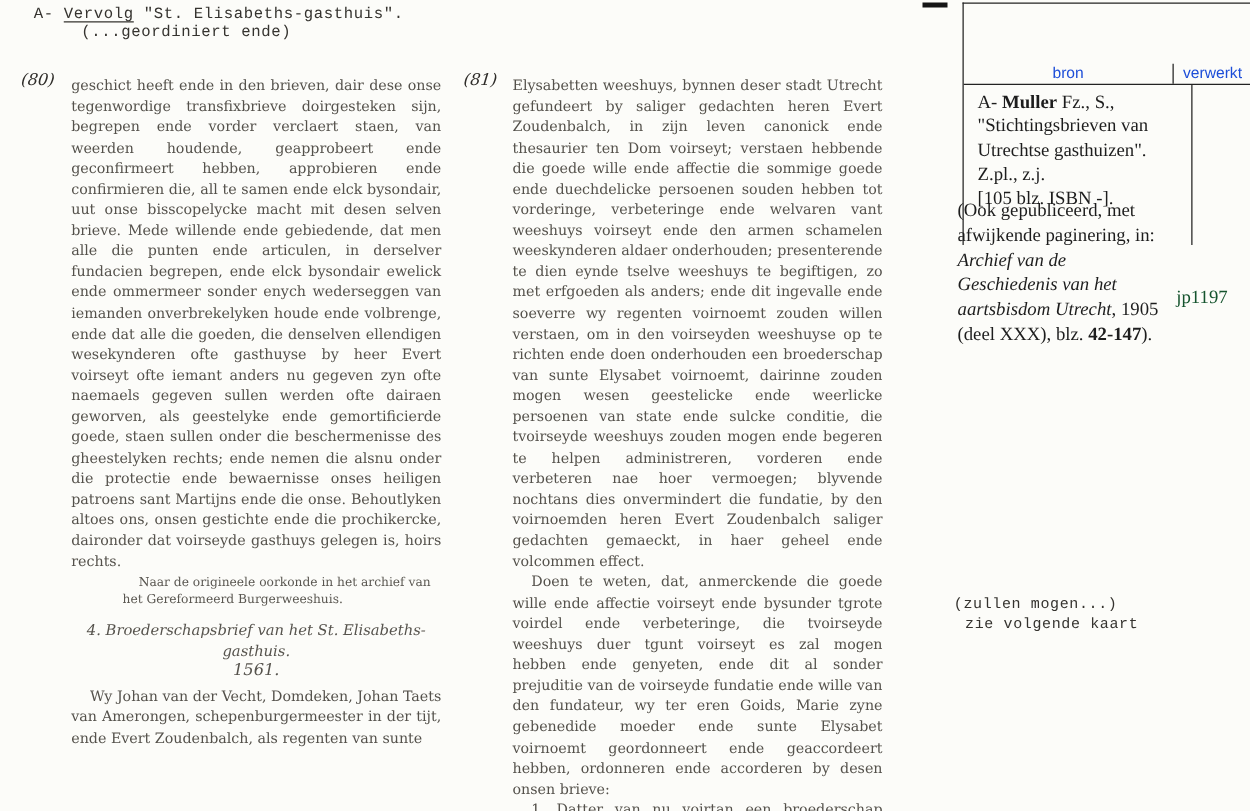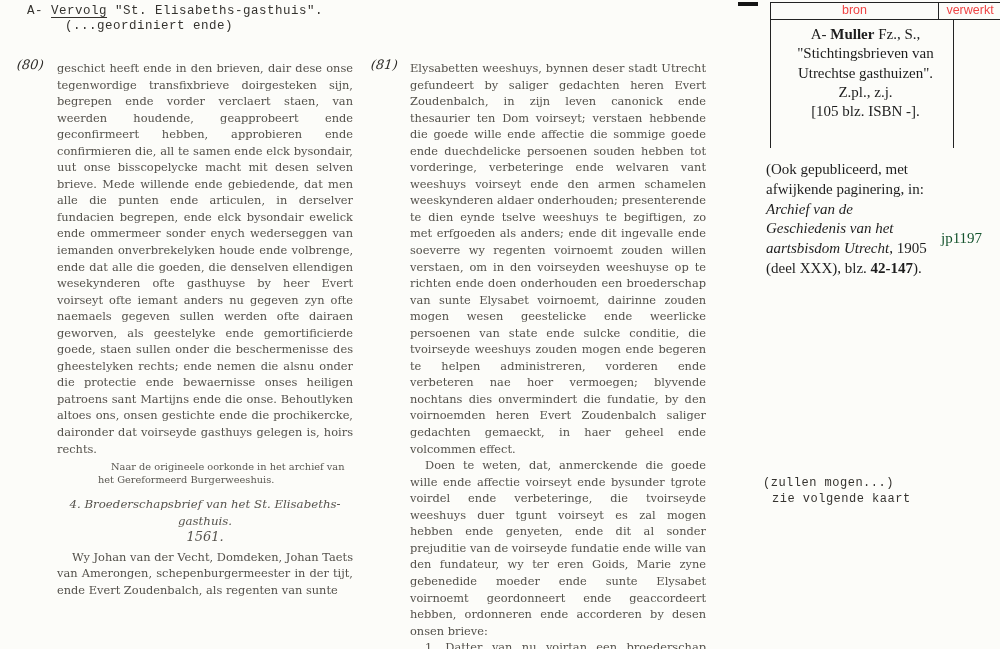--- a/index.html
+++ b/index.html
@@ -29,27 +29,27 @@
   .section-heading{font-style:italic;text-align:center;margin-top:10px;font-size:11.8px;color:#56534d;}
   .section-year{font-style:italic;text-align:center;font-size:13px;margin-bottom:3px;color:#56534d;}
 
   
   #dash-mark{position:absolute;left:738px;top:2px;width:20px;height:4px;background:#151515;}
 
   
   #card{position:absolute;left:770px;top:2px;width:230px;border-top:1.5px solid #232323;
         border-left:1.5px solid #232323;}
   #card-header{display:flex;border-bottom:1.5px solid #232323;
-               font-family:"Liberation Sans",sans-serif;font-size:12.5px;color:#ef4444;}
+               font-family:"Liberation Sans",sans-serif;font-size:12.5px;color:#1d4ed8;margin-top:48px;}
   #card-header .hcell{padding:0 0 2px 0;text-align:center;}
   #card-header .hcell.bron{width:167px;border-right:1.5px solid #232323;}
   #card-header .hcell.verwerkt{flex:1;}
   #card-body{display:flex;min-height:128px;}
   #bron-cell{width:167px;border-right:1.5px solid #232323;padding:5px 4px 8px 11px;
-             font-family:"Liberation Serif",serif;font-size:15px;line-height:19.3px;color:#1d1d1d;text-align:center;}
+             font-family:"Liberation Serif",serif;font-size:15px;line-height:19.3px;color:#1d1d1d;}
   #verwerkt-cell{flex:1;}
   .b{font-weight:bold;}
   .i{font-style:italic;}
 
   
   #pub-note{position:absolute;left:766px;top:160px;width:166px;
             font-family:"Liberation Serif",serif;font-size:15px;line-height:19.8px;color:#1d1d1d;}
   #card-code{position:absolute;left:941px;top:230px;font-family:"Liberation Serif",serif;
              font-size:15px;color:#14532d;}
 

